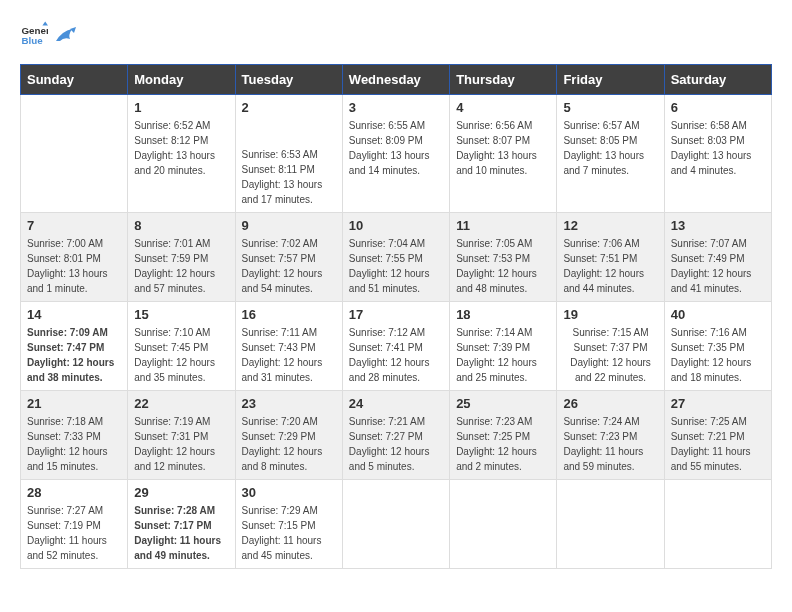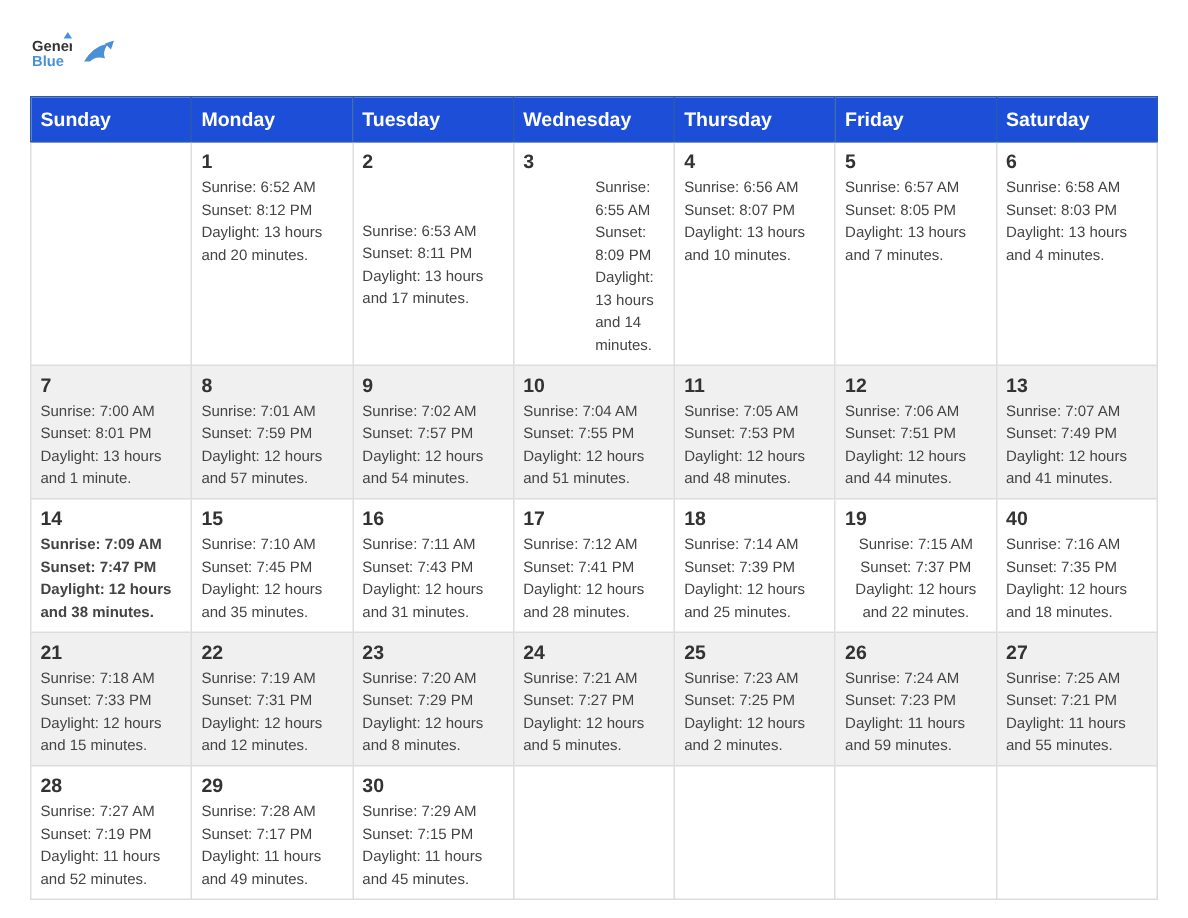--- a/index.html
+++ b/index.html
@@ -36,21 +36,21 @@
     .location-title {
       font-size: 16px;
       color: #333;
     }
     table {
       width: 100%;
       border-collapse: collapse;
       border: 1px solid #ccc;
     }
     thead th {
-      background-color: #1d4ed8;
+      background-color: #404040;
       color: white;
       text-align: left;
       padding: 7px 6px;
       font-size: 13px;
       font-weight: bold;
       border: 1px solid #2a5ab0;
     }
     tbody tr {
       border: 1px solid #ccc;
     }
@@ -135,21 +135,21 @@
         </td>
         <td>
           <span class="day-number">2</span>
           <div class="day-info" style="white-space: pre-line; margin-top: 32px;">Sunrise: 6:53 AM
 Sunset: 8:11 PM
 Daylight: 13 hours
 and 17 minutes.</div>
         </td>
         <td>
           <span class="day-number">3</span>
-          <div class="day-info" style="white-space: pre-line; margin-left: 48px;">Sunrise: 6:55 AM
+          <div class="day-info" style="white-space: pre-line;">Sunrise: 6:55 AM
 Sunset: 8:09 PM
 Daylight: 13 hours
 and 14 minutes.</div>
         </td>
         <td>
           <span class="day-number">4</span>
           <div class="day-info" style="white-space: pre-line;">Sunrise: 6:56 AM
 Sunset: 8:07 PM
 Daylight: 13 hours
 and 10 minutes.</div>
@@ -325,21 +325,21 @@
       <tr>
         <td>
           <span class="day-number">28</span>
           <div class="day-info" style="white-space: pre-line;">Sunrise: 7:27 AM
 Sunset: 7:19 PM
 Daylight: 11 hours
 and 52 minutes.</div>
         </td>
         <td>
           <span class="day-number">29</span>
-          <div class="day-info" style="white-space: pre-line;">Sunrise: 7:28 AM
+          <div class="day-info" style="white-space: pre-line; font-weight: bold;">Sunrise: 7:28 AM
 Sunset: 7:17 PM
 Daylight: 11 hours
 and 49 minutes.</div>
         </td>
         <td>
           <span class="day-number">30</span>
           <div class="day-info" style="white-space: pre-line;">Sunrise: 7:29 AM
 Sunset: 7:15 PM
 Daylight: 11 hours
 and 45 minutes.</div>

